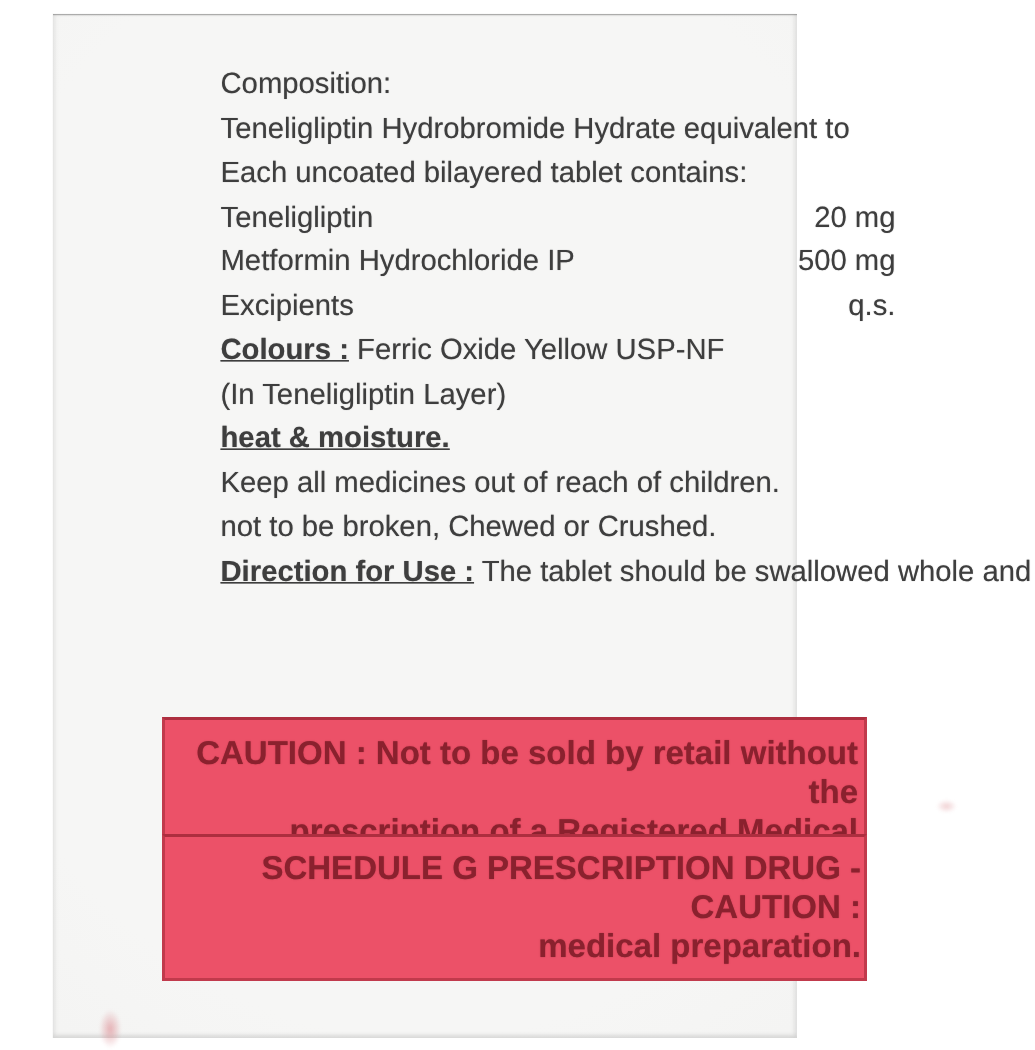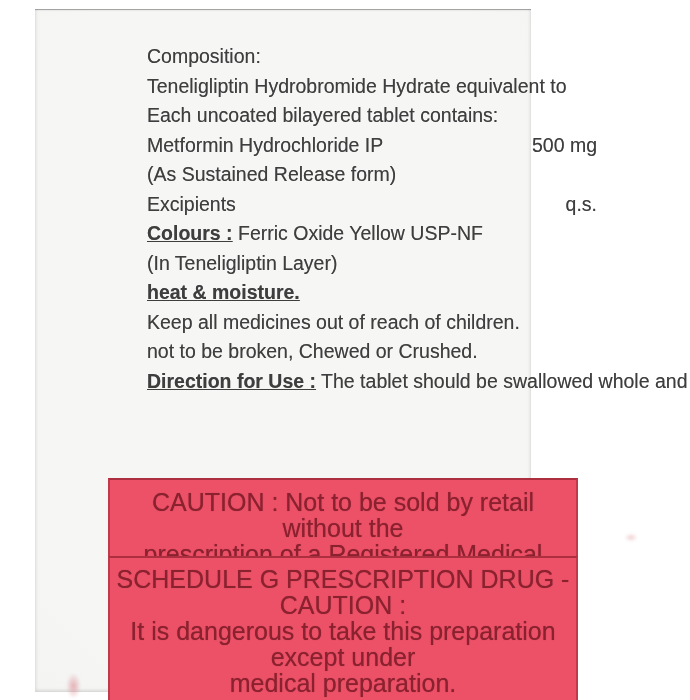--- a/index.html
+++ b/index.html
@@ -43,24 +43,25 @@
   .b { font-weight: bold; text-decoration: underline; }
   .box {
     position: absolute;
     left: 108px;
     width: 470px;
     box-sizing: border-box;
     background: var(--box_fill, #ec5168);
     border: 2px solid var(--box_border, #c13a4c);
     border-top-color: var(--box_border_top, #ad2e3f);
     color: var(--box_text, #8a212e);
-    text-align: center;
-    font-size: 25px;
+    text-align: right;
+    font-size: 22px;
     line-height: 26px;
     text-shadow: 0 0 0.8px rgba(122,28,40,0.6);
+    font-weight: bold;
   }
   .box1 { top: 478px; padding: 9px 4px; }
   .box2 { top: 556px; padding: 8px 2px; }
   .smudge1 {
     position: absolute;
     left: 31px;
     top: 664px;
     width: 15px;
     height: 26px;
     background: radial-gradient(ellipse at 50% 50%, rgba(216,120,128,0.55) 0%, rgba(216,120,128,0.0) 70%);
@@ -85,25 +86,26 @@
     <div class="ln">
       <span>Composition:</span>
     </div>
     <div class="ln">
       <span>Teneligliptin Hydrobromide Hydrate equivalent to</span>
     </div>
     <div class="ln">
       <span>Each uncoated bilayered tablet contains:</span>
     </div>
     <div class="ln">
+      <span>Teneligliptin</span>
+      <span>20 mg</span>
+    </div>
+    <div class="ln">
       <span>Metformin Hydrochloride IP</span>
       <span>500 mg</span>
-    </div>
-    <div class="ln">
-      <span>(As Sustained Release form)</span>
     </div>
     <div class="ln">
       <span>Excipients</span>
       <span>q.s.</span>
     </div>
     <div class="ln">
       <span><span class="b">Colours :</span><span> Ferric Oxide Yellow USP-NF</span></span>
     </div>
     <div class="ln">
       <span>(In Teneligliptin Layer)</span>
@@ -126,15 +128,14 @@
   <div class="smudge2"></div>
 </div>
 
 <div class="box box1">
   <div>CAUTION : Not to be sold by retail without the</div>
   <div>prescription of a Registered Medical Practitioner.</div>
 </div>
 
 <div class="box box2">
   <div>SCHEDULE G PRESCRIPTION DRUG - CAUTION :</div>
-  <div>It is dangerous to take this preparation except under</div>
   <div>medical preparation.</div>
 </div>
 
 </body></html>

